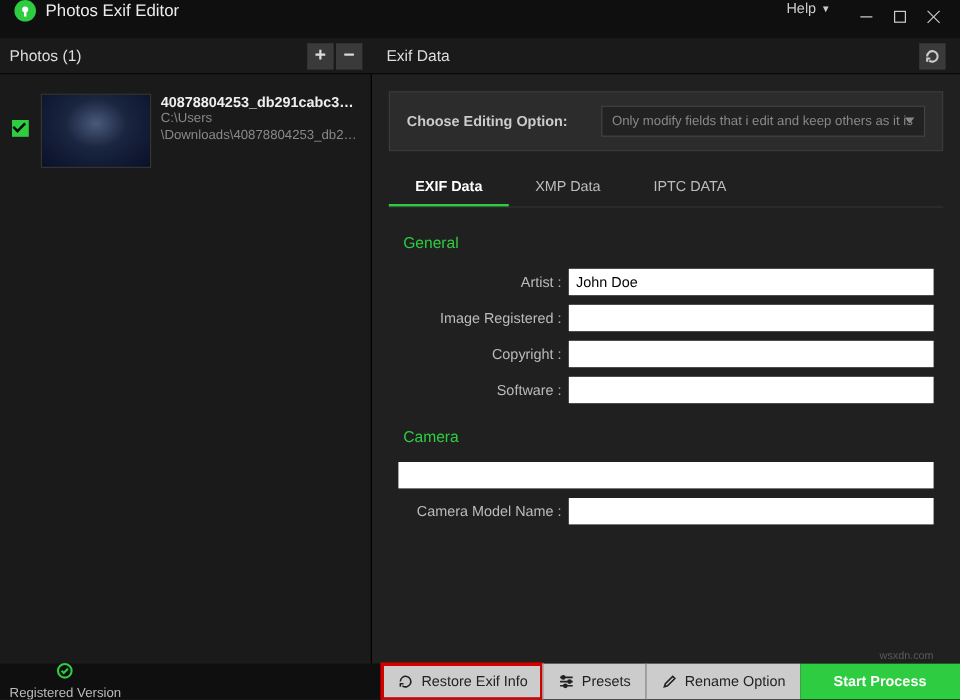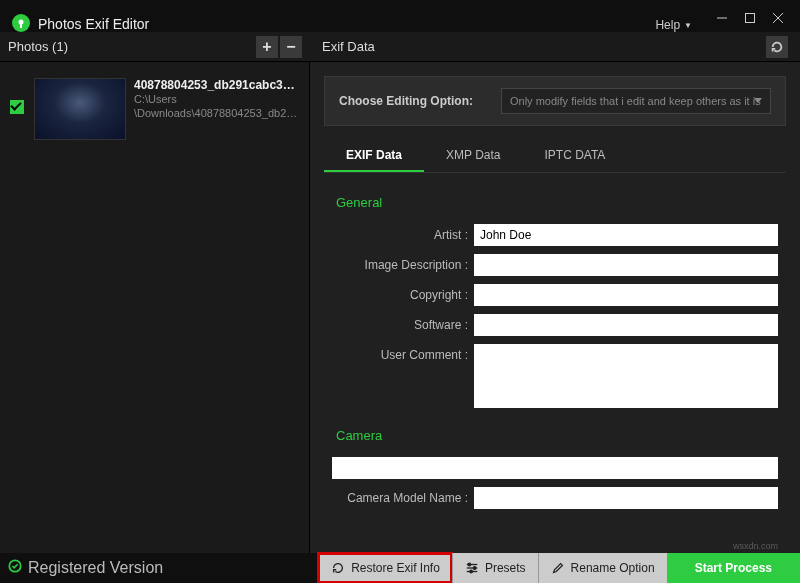--- a/index.html
+++ b/index.html
@@ -1,17 +1,17 @@
 <!DOCTYPE html>
 <html><head>
 <meta charset="utf-8">
 <style>
   * { box-sizing: border-box; margin: 0; padding: 0; font-family: "Segoe UI", Arial, sans-serif; }
   body { width: 800px; height: 583px; background: #1a1a1a; color: #ccc; font-size: 12px; overflow: hidden; position: relative; }
-  .titlebar { height: 32px; background: #0f0f0f; display: flex; align-items: flex-end; padding: 0 8px 0 12px; }
+  .titlebar { height: 32px; background: #0f0f0f; display: flex; align-items: flex-start; padding: 0 8px 0 12px; }
   .logo { width: 18px; height: 18px; border-radius: 50%; background: #2ecc40; display: flex; align-items: center; justify-content: center; }
   .logo svg { width: 10px; height: 10px; }
   .app-title { color: #eee; font-size: 14px; margin-left: 8px; font-weight: 500; }
   .titlebar-spacer { flex: 1; }
   .help { color: #ccc; font-size: 12px; margin-right: 16px; display: flex; align-items: center; gap: 4px; cursor: pointer; }
   .winbtn { width: 28px; height: 28px; display: flex; align-items: center; justify-content: center; color: #ccc; cursor: pointer; }
   .winbtn svg { width: 12px; height: 12px; stroke: #ccc; stroke-width: 1; fill: none; }
 
   .subheader { height: 30px; display: flex; border-bottom: 1px solid #000; }
   .sub-left { width: 310px; display: flex; align-items: center; padding: 0 8px; background: #1a1a1a; text-align: center; }
@@ -46,21 +46,21 @@
   .form-area { flex: 1; overflow-y: auto; padding: 14px 8px 0 8px; }
   .section-title { color: #2ecc40; font-size: 13px; margin: 8px 0 14px 4px; }
   .field-row { display: flex; align-items: center; margin-bottom: 8px; }
   .field-label { width: 142px; text-align: right; color: #bbb; font-size: 12px; padding-right: 6px; }
   .field-input { flex: 1; height: 22px; background: #fff; border: none; color: #000; font-size: 12px; padding: 0 6px; }
   .field-textarea { flex: 1; height: 64px; background: #fff; border: none; resize: none; color: #000; font-size: 12px; padding: 4px 6px; }
   .field-row.ta { align-items: flex-start; }
   .field-row.ta .field-label { padding-top: 4px; }
 
   .footer { height: 30px; background: #0f0f0f; display: flex; align-items: center; padding: 0 0 0 8px; position: absolute; bottom: 0; left: 0; right: 0; }
-  .reg { display: flex; align-items: flex-start; gap: 6px; color: #bbb; font-size: 16px; }
+  .reg { display: flex; align-items: center; gap: 6px; color: #bbb; font-size: 11px; flex-direction: column; }
   .reg svg { width: 14px; height: 14px; stroke: #2ecc40; stroke-width: 2; fill: none; }
   .footer-spacer { flex: 1; }
   .fbtn { height: 30px; background: #ccc; color: #222; font-size: 12px; display: flex; align-items: center; gap: 6px; padding: 0 12px; border-left: 1px solid #999; cursor: pointer; }
   .fbtn.highlight { outline: 3px solid #d30000; outline-offset: -2px; }
   .fbtn svg { width: 14px; height: 14px; stroke: #222; stroke-width: 1.5; fill: none; }
   .fbtn.start { background: #2ecc40; color: #fff; font-weight: 600; padding: 0 28px; border-left: none; }
   .watermark { position: absolute; right: 22px; bottom: 32px; font-size: 9px; color: #5a5a5a; }
   ::-webkit-scrollbar { width: 10px; }
   ::-webkit-scrollbar-track { background: #1a1a1a; }
   ::-webkit-scrollbar-thumb { background: #444; }
@@ -147,34 +147,30 @@
     </div>
 
     <div class="form-area">
       <div class="section-title">General</div>
 
       <div class="field-row">
         <div class="field-label">Artist :</div>
         <input class="field-input" value="John Doe" style="">
       </div>
       <div class="field-row">
-        <div class="field-label">Image Description :</div>
+        <div class="field-label">Image Registered :</div>
         <input class="field-input" value="" style="">
       </div>
       <div class="field-row">
         <div class="field-label">Copyright :</div>
         <input class="field-input" value="" style="">
       </div>
       <div class="field-row">
         <div class="field-label">Software :</div>
         <input class="field-input" value="" style="">
-      </div>
-      <div class="field-row ta">
-        <div class="field-label">User Comment :</div>
-        <textarea class="field-textarea" style=""></textarea>
       </div>
 
       <div class="section-title" style="margin-top:20px;">Camera</div>
 
       <div class="field-row">
         <input class="field-input" value="" style="">
       </div>
       <div class="field-row">
         <div class="field-label">Camera Model Name :</div>
         <input class="field-input" value="" style="">

